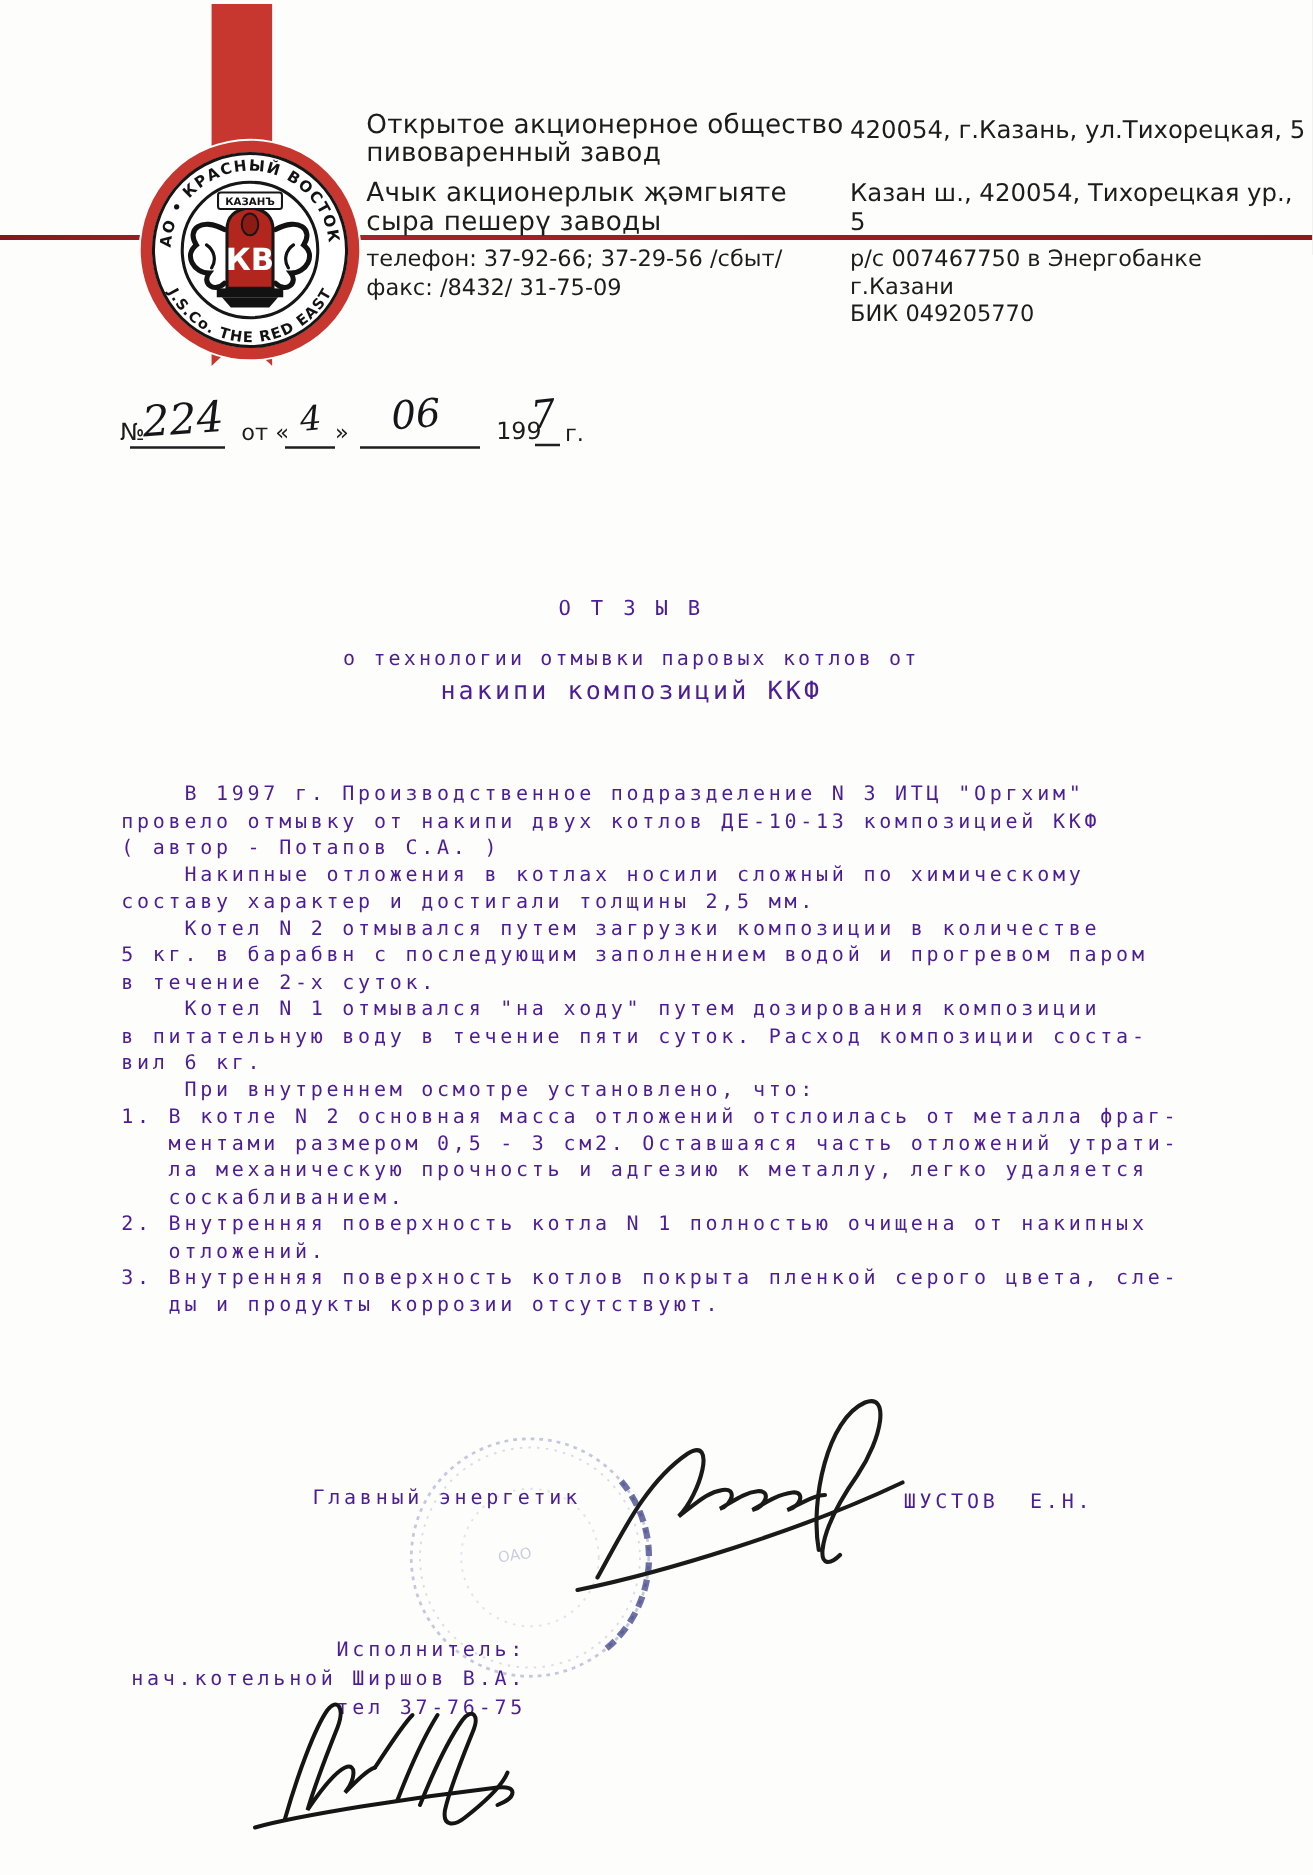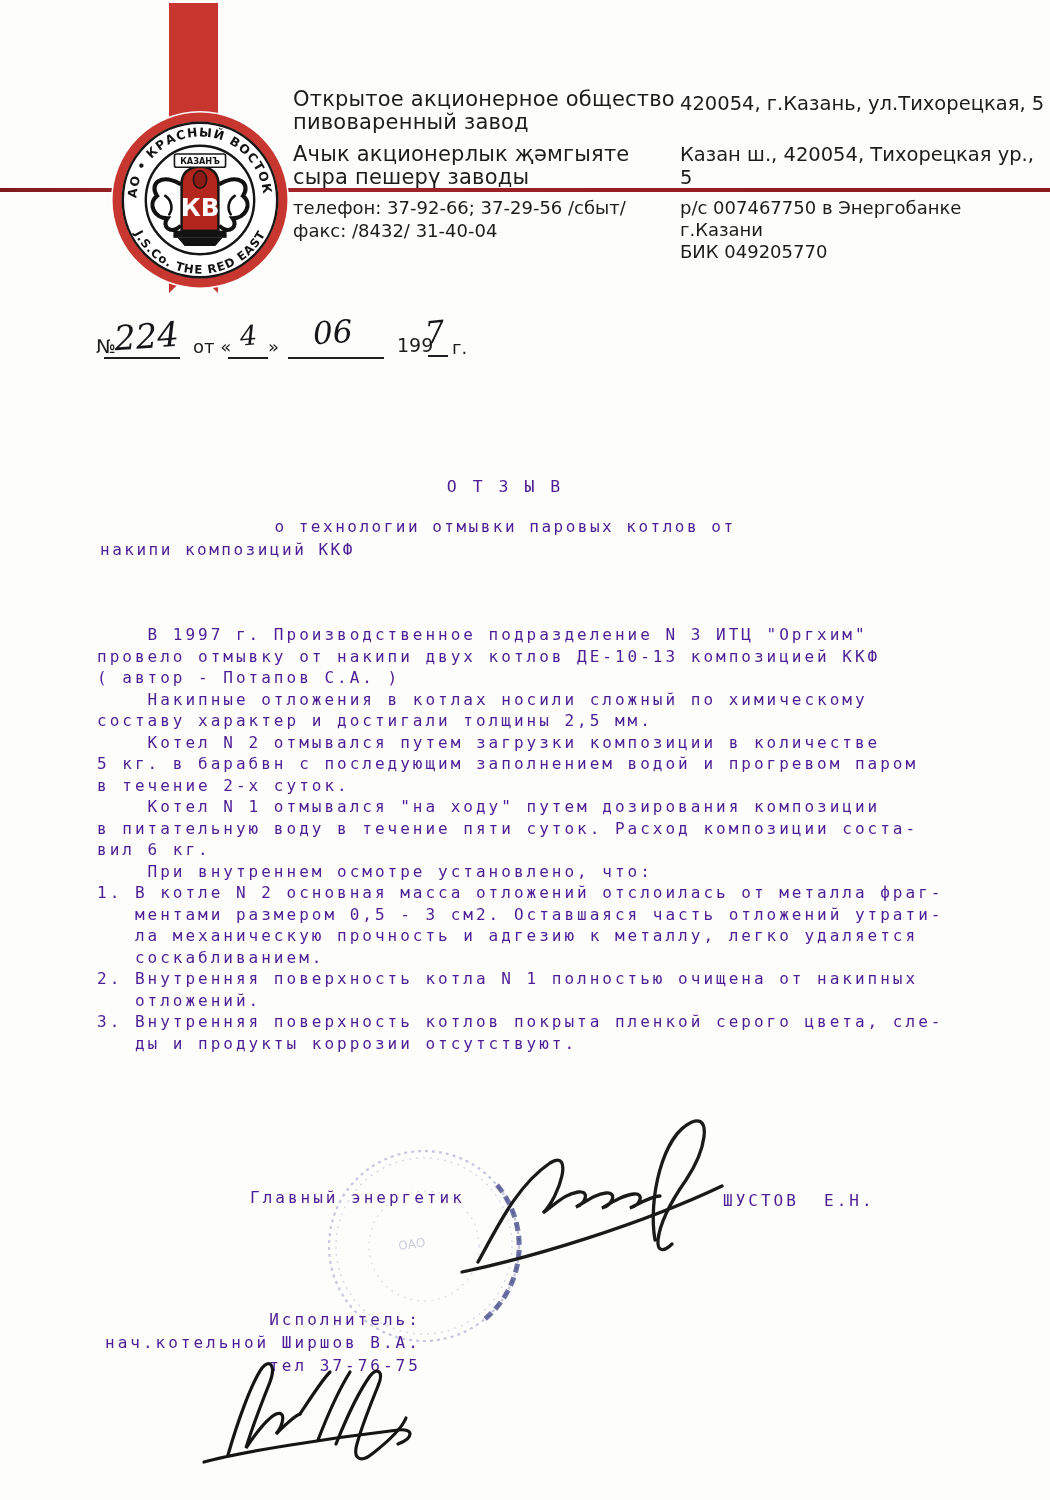--- a/index.html
+++ b/index.html
@@ -44,22 +44,22 @@
   .hand-year { left:425px; top:314px; font-size:31px; transform:rotate(-6deg); }
   .ul4 { left:428px; top:355px; width:20px; }
   .year-suffix { left:452px; top:337px; font-size:18px; }
   .uline { position:absolute; height:2px; background:#1f1f22; }
 
   
   .title-wrap { left:100px; top:477px; width:810px; text-align:center; }
   .doc-title { font-size:16.5px; letter-spacing:3px; }
   .doc-sub1 { position:absolute; left:0; top:40px; width:810px; text-align:center;
               font-size:16px; letter-spacing:2.5px; }
-  .doc-sub2 { position:absolute; left:0; top:63px; width:810px; text-align:left;
-              font-size:16px; letter-spacing:2.5px; }
+  .doc-sub2 { position:absolute; left:0; top:63px; width:810px; text-align:center;
+              font-size:20px; letter-spacing:2.5px; }
   .body-text {
     left:97px; top:624px; width:880px;
     font-size:16px; line-height:21.5px; letter-spacing:3px; white-space:pre;
   }
 
   
   .chief-label { left:250px; top:1188px; font-size:16px; letter-spacing:3px; }
   .chief-name  { left:723px; top:1191px; font-size:16px; letter-spacing:3px; white-space:pre;text-align:right; }
   .executor {
     left:105px; top:1308px; font-size:16px; line-height:23px; letter-spacing:3px; white-space:pre;text-align:right;
@@ -110,21 +110,21 @@
 
   <div class="abs lh-left sans">
     <div>Открытое акционерное общество</div>
     <div>пивоваренный завод</div>
     <div class="gap"></div>
     <div>Ачык акционерлык җәмгыяте</div>
     <div>сыра пешерү заводы</div>
   </div>
   <div class="abs lh-phone sans">
     <div>телефон: 37-92-66; 37-29-56 /сбыт/</div>
-    <div>факс: /8432/ 31-40-04</div>
+    <div>факс: /8432/ 31-75-09</div>
   </div>
   <div class="abs lh-addr1 sans">420054, г.Казань, ул.Тихорецкая, 5</div>
   <div class="abs lh-addr2 sans">Казан ш., 420054, Тихорецкая ур., 5</div>
   <div class="abs lh-bank sans">
     <div>р/с 007467750 в Энергобанке  г.Казани</div>
     <div>БИК 049205770</div>
   </div>
 
   <div class="abs no-sign sans">№</div>
   <div class="abs hand-no hand">224</div>

